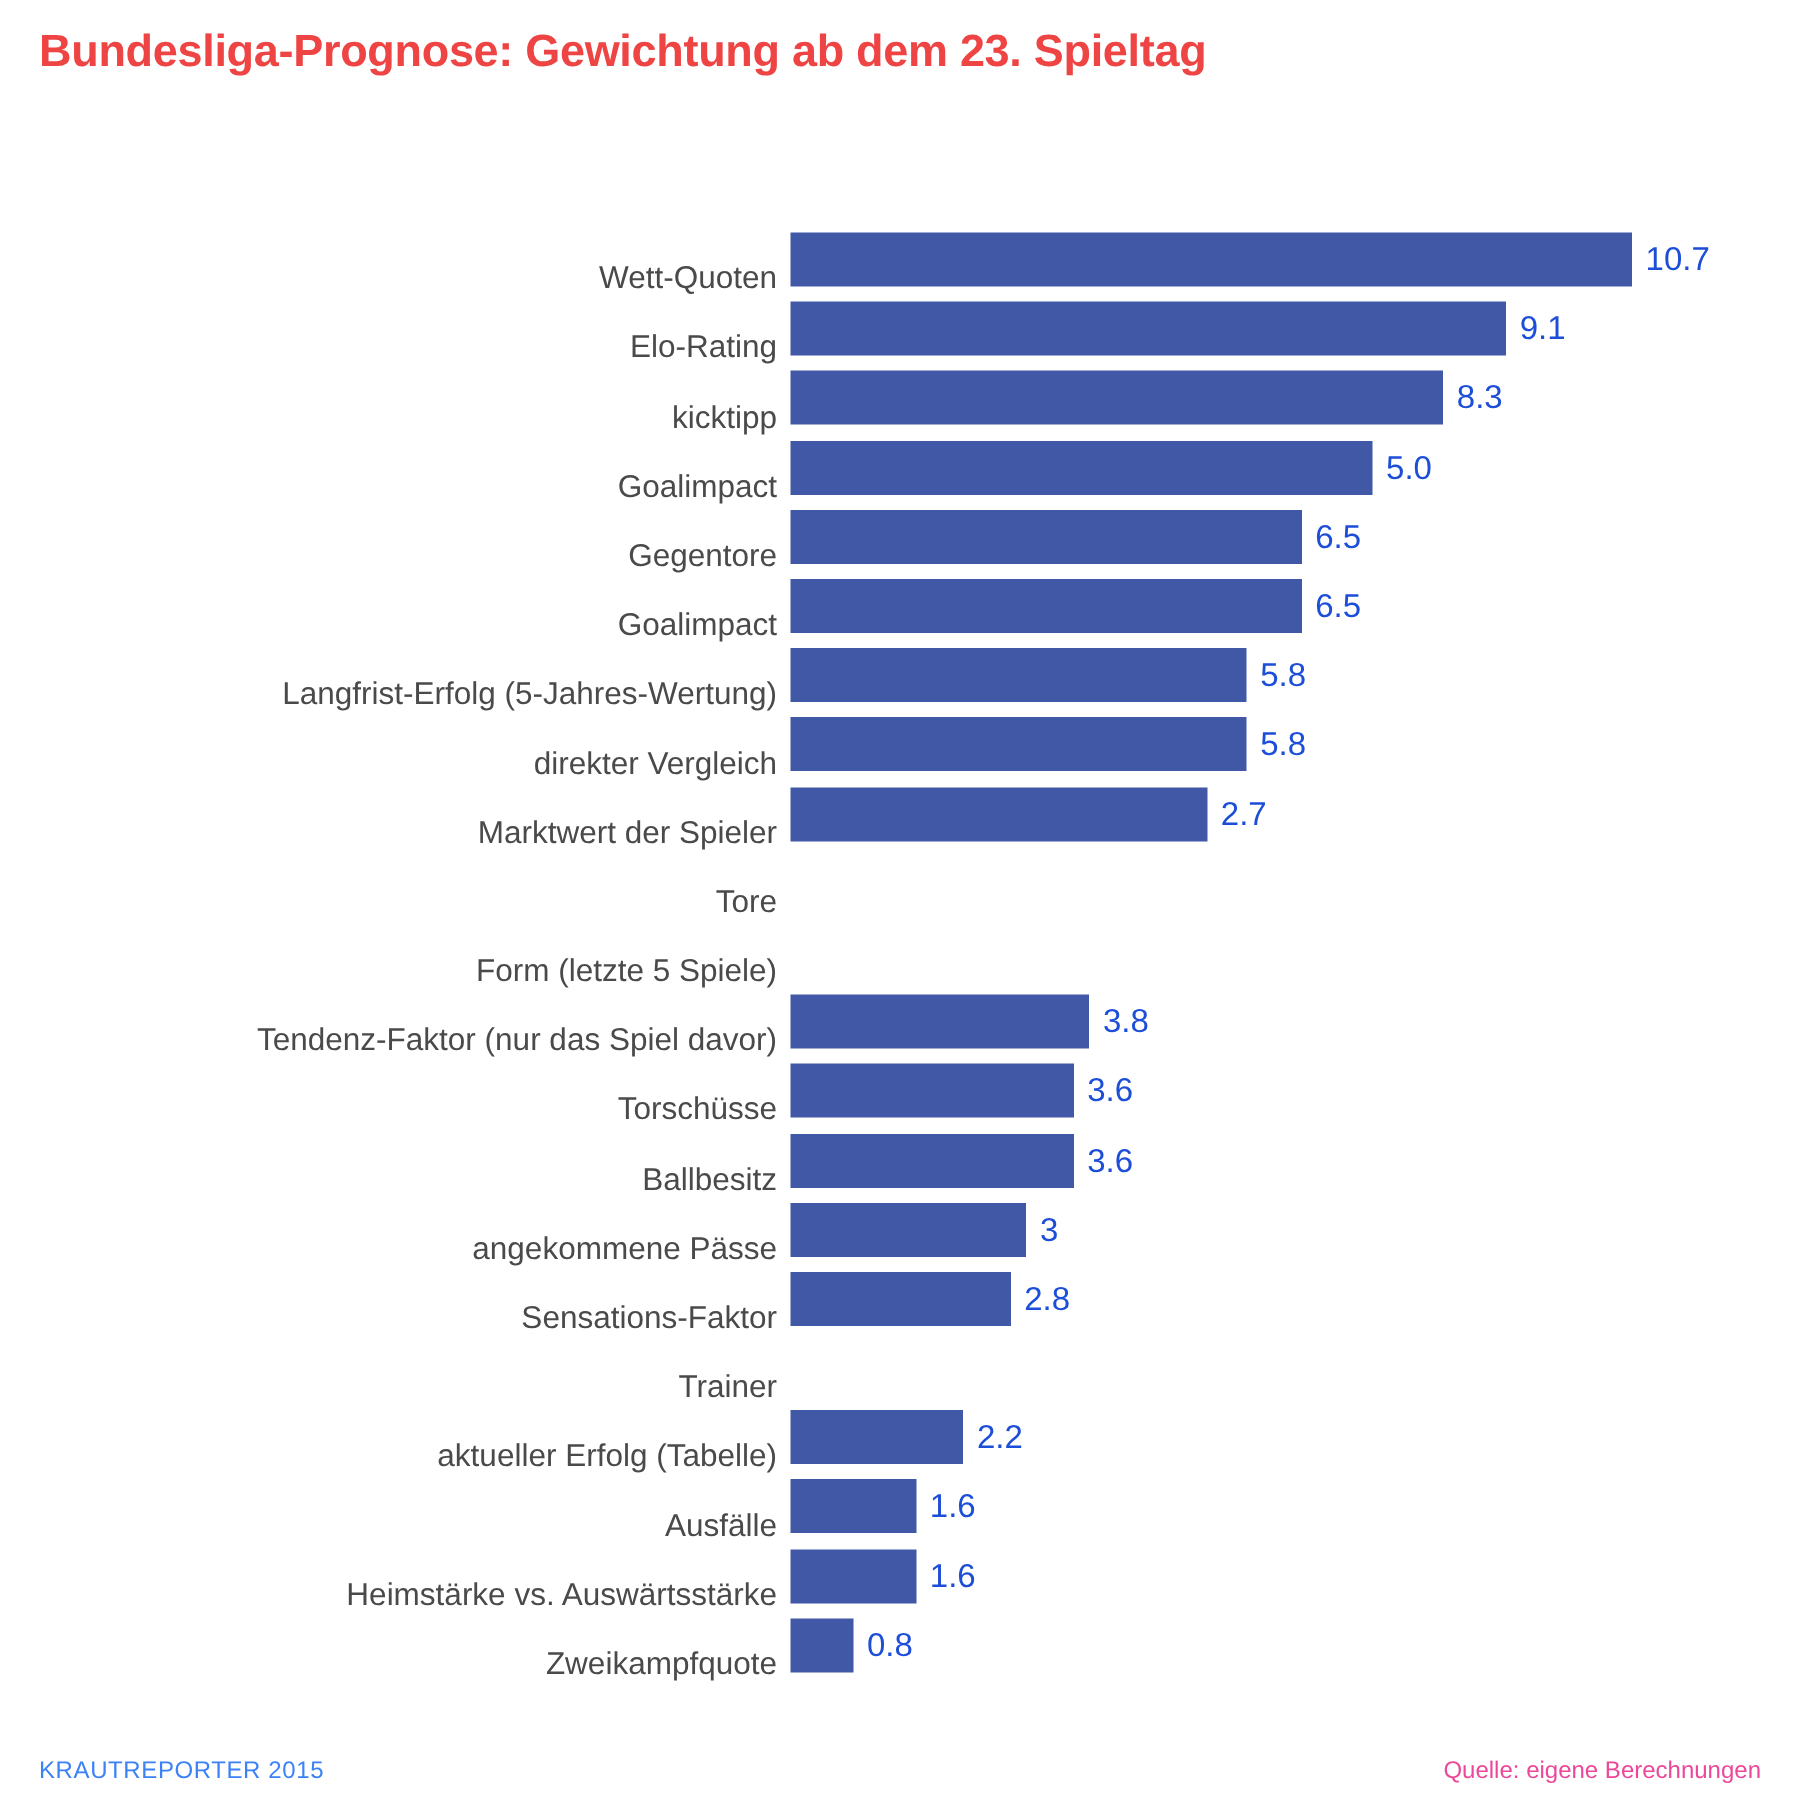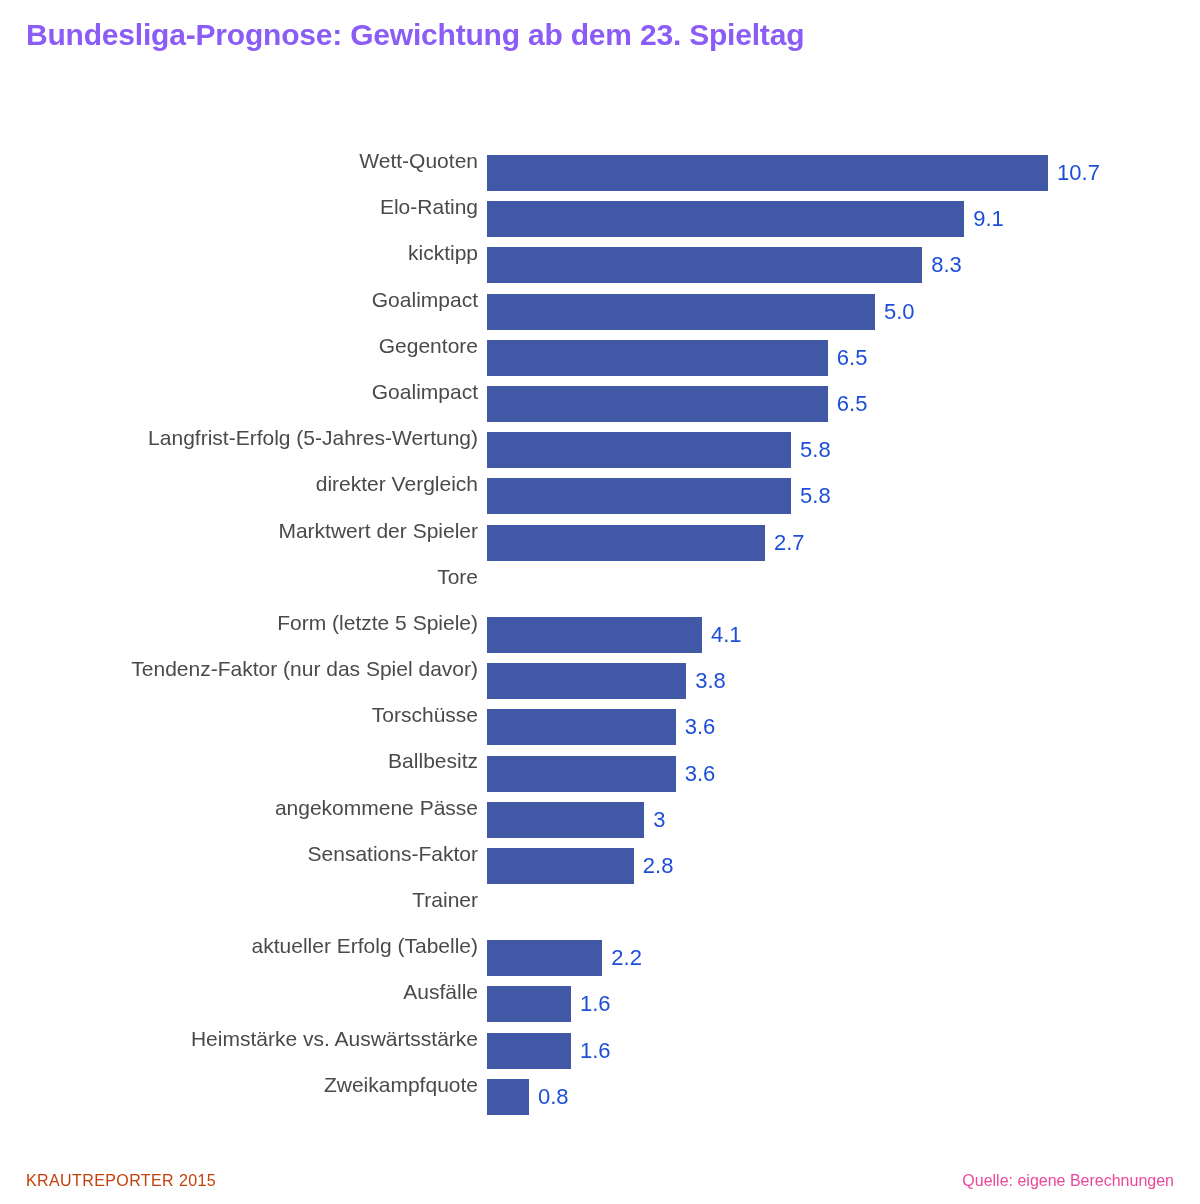--- a/index.html
+++ b/index.html
@@ -19,36 +19,37 @@
     width: 1200px;
     height: 1204px;
     box-sizing: border-box;
   }
   .chart-title {
     position: absolute;
     left: 26px;
     top: 18px;
     font-size: 30px;
     font-weight: bold;
-    color: #8b5cf6;
+    color: #ef4444;
     letter-spacing: -0.2px;
     white-space: nowrap;
   }
   .plot {
     position: absolute;
     left: 0;
     top: 150px;
     width: 1200px;
     height: 970px;
   }
   .row {
     display: flex;
-    align-items: flex-start;
+    align-items: flex-end;
     height: 46.2px;
     box-sizing: border-box;
+    padding-left: 40px;
   }
   .row-label {
     width: 487px;
     text-align: right;
     padding-right: 9px;
     font-size: 21px;
     color: #4a4a4a;
     white-space: nowrap;
     box-sizing: border-box;
     line-height: 1;
@@ -69,21 +70,21 @@
     color: #1d4ed8;
     margin-left: 9px;
     white-space: nowrap;
     line-height: 1;
   }
   .footer-left {
     position: absolute;
     left: 26px;
     bottom: 14px;
     font-size: 16px;
-    color: #c2410c;
+    color: #3b82f6;
     letter-spacing: 0.4px;
   }
   .footer-right {
     position: absolute;
     right: 26px;
     bottom: 14px;
     font-size: 16px;
     color: #ec4899;
   }
 </style>
@@ -156,24 +157,20 @@
         <div class="bar-area">
           <div class="bar" style="width: 277.904px; background: rgb(65, 88, 166);"></div>
           <div class="bar-value">2.7</div>
         </div>
       </div>
       <div class="row">
         <div class="row-label">Tore</div>
       </div>
       <div class="row">
         <div class="row-label">Form (letzte 5 Spiele)</div>
-        <div class="bar-area">
-          <div class="bar" style="width: 214.983px; background: rgb(65, 88, 166);"></div>
-          <div class="bar-value">4.1</div>
-        </div>
       </div>
       <div class="row">
         <div class="row-label">Tendenz-Faktor (nur das Spiel davor)</div>
         <div class="bar-area">
           <div class="bar" style="width: 199.252px; background: rgb(65, 88, 166);"></div>
           <div class="bar-value">3.8</div>
         </div>
       </div>
       <div class="row">
         <div class="row-label">Torschüsse</div>

